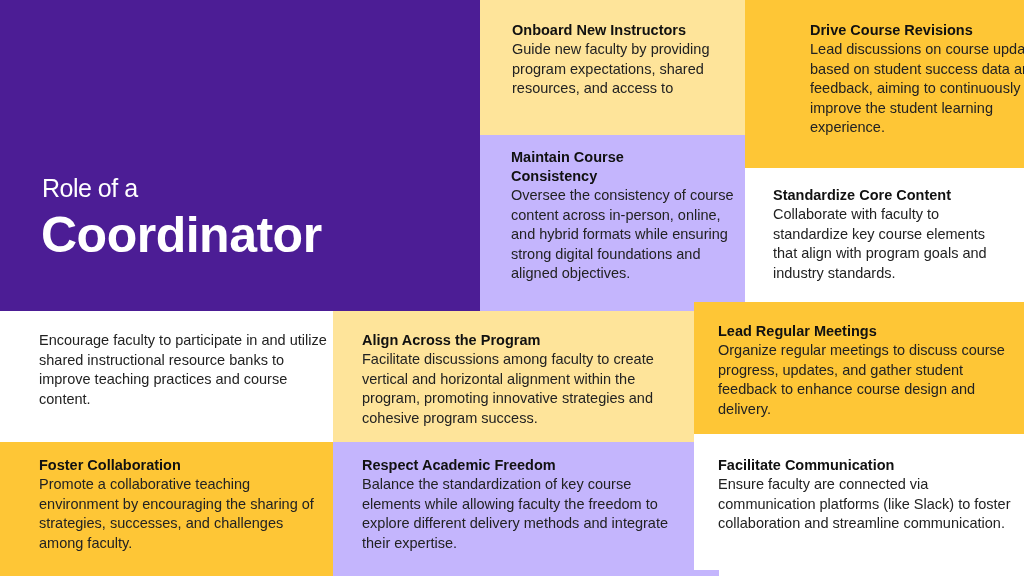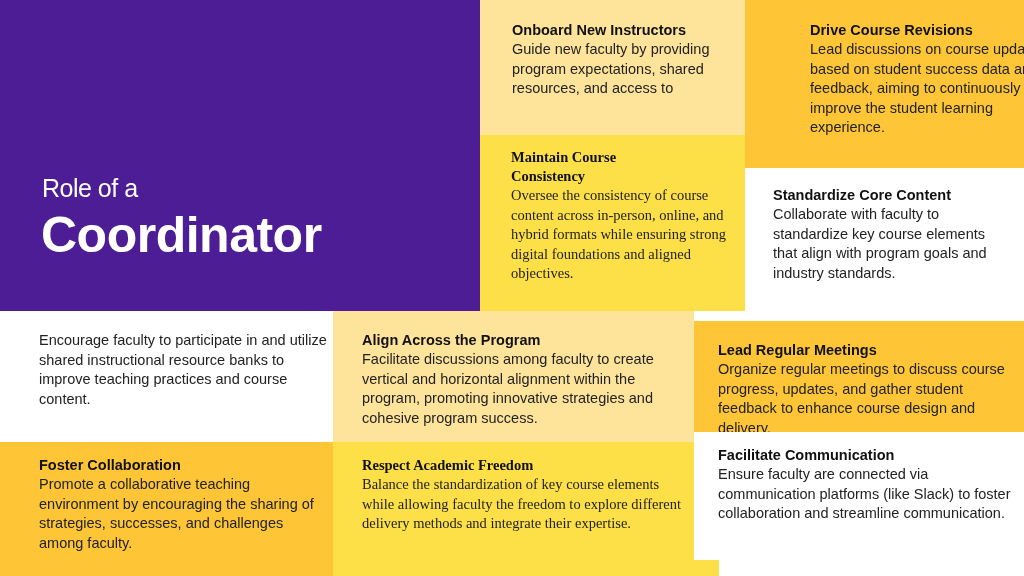--- a/index.html
+++ b/index.html
@@ -2,21 +2,21 @@
 <html><head>
 <meta charset="utf-8">
 <style>
   * { margin:0; padding:0; box-sizing:border-box; }
   html, body { width:1024px; height:576px; overflow:hidden; background:#fff; }
   body { font-family: "Liberation Sans", sans-serif; color:#1a1a1a; position:relative; }
   .cell { position:absolute; overflow:hidden; }
   .cell h3 { font-weight:bold; font-size:14.5px; line-height:19px; color:#111; }
   .cell p { font-size:14.5px; line-height:19.5px; color:#222; }
   .c-light { background:#fee49a;padding-left:12px; }
-  .c-mid { background:#fde047;font-family:Liberation Serif, serif; }
+  .c-mid { background:#c4b5fd; }
   .c-strong { background:#fec636; }
   .c-white { background:#ffffff; }
   .hero { background:#4c1d95; left:0; top:0; width:480px; height:311px; }
   .hero .small { position:absolute; left:42px; top:173px; color:#fff; font-size:25px; line-height:30px; letter-spacing:-0.5px; }
   .hero .big { position:absolute; left:41px; top:205px; color:#fff; font-size:50px; font-weight:bold; line-height:60px; letter-spacing:-0.5px; }
 </style>
 </head>
 <body>
 
 <div class="cell hero">
@@ -54,37 +54,37 @@
   <div style="position:absolute;left:39px;top:20px;width:290px;">
     <p>Encourage faculty to participate in and utilize shared instructional resource banks to improve teaching practices and course content.</p>
   </div>
 </div>
 <div class="cell c-light" style="left:333px;top:311px;width:361px;height:131px;">
   <div style="position:absolute;left:29px;top:20px;width:325px;">
     <h3>Align Across the Program</h3>
     <p>Facilitate discussions among faculty to create vertical and horizontal alignment within the program, promoting innovative strategies and cohesive program success.</p>
   </div>
 </div>
-<div class="cell c-strong" style="left:694px;top:321px;width:330px;height:132px;">
+<div class="cell c-strong" style="left:694px;top:302px;width:330px;height:132px;">
   <div style="position:absolute;left:24px;top:20px;width:300px;">
     <h3>Lead Regular Meetings</h3>
     <p>Organize regular meetings to discuss course progress, updates, and gather student feedback to enhance course design and delivery.</p>
   </div>
 </div>
 
 <div class="cell c-strong" style="left:0;top:442px;width:333px;height:134px;">
   <div style="position:absolute;left:39px;top:14px;width:290px;">
     <h3>Foster Collaboration</h3>
     <p>Promote a collaborative teaching environment by encouraging the sharing of strategies, successes, and challenges among faculty.</p>
   </div>
 </div>
 <div class="cell c-mid" style="left:333px;top:442px;width:386px;height:134px;">
   <div style="position:absolute;left:29px;top:14px;width:325px;">
     <h3>Respect Academic Freedom</h3>
     <p>Balance the standardization of key course elements while allowing faculty the freedom to explore different delivery methods and integrate their expertise.</p>
   </div>
 </div>
-<div class="cell c-white" style="left:694px;top:432px;width:330px;height:128px;">
+<div class="cell c-white" style="left:694px;top:442px;width:330px;height:128px;">
   <div style="position:absolute;left:24px;top:14px;width:300px;">
     <h3>Facilitate Communication</h3>
     <p>Ensure faculty are connected via communication platforms (like Slack) to foster collaboration and streamline communication.</p>
   </div>
 </div>
 
 </body></html>

